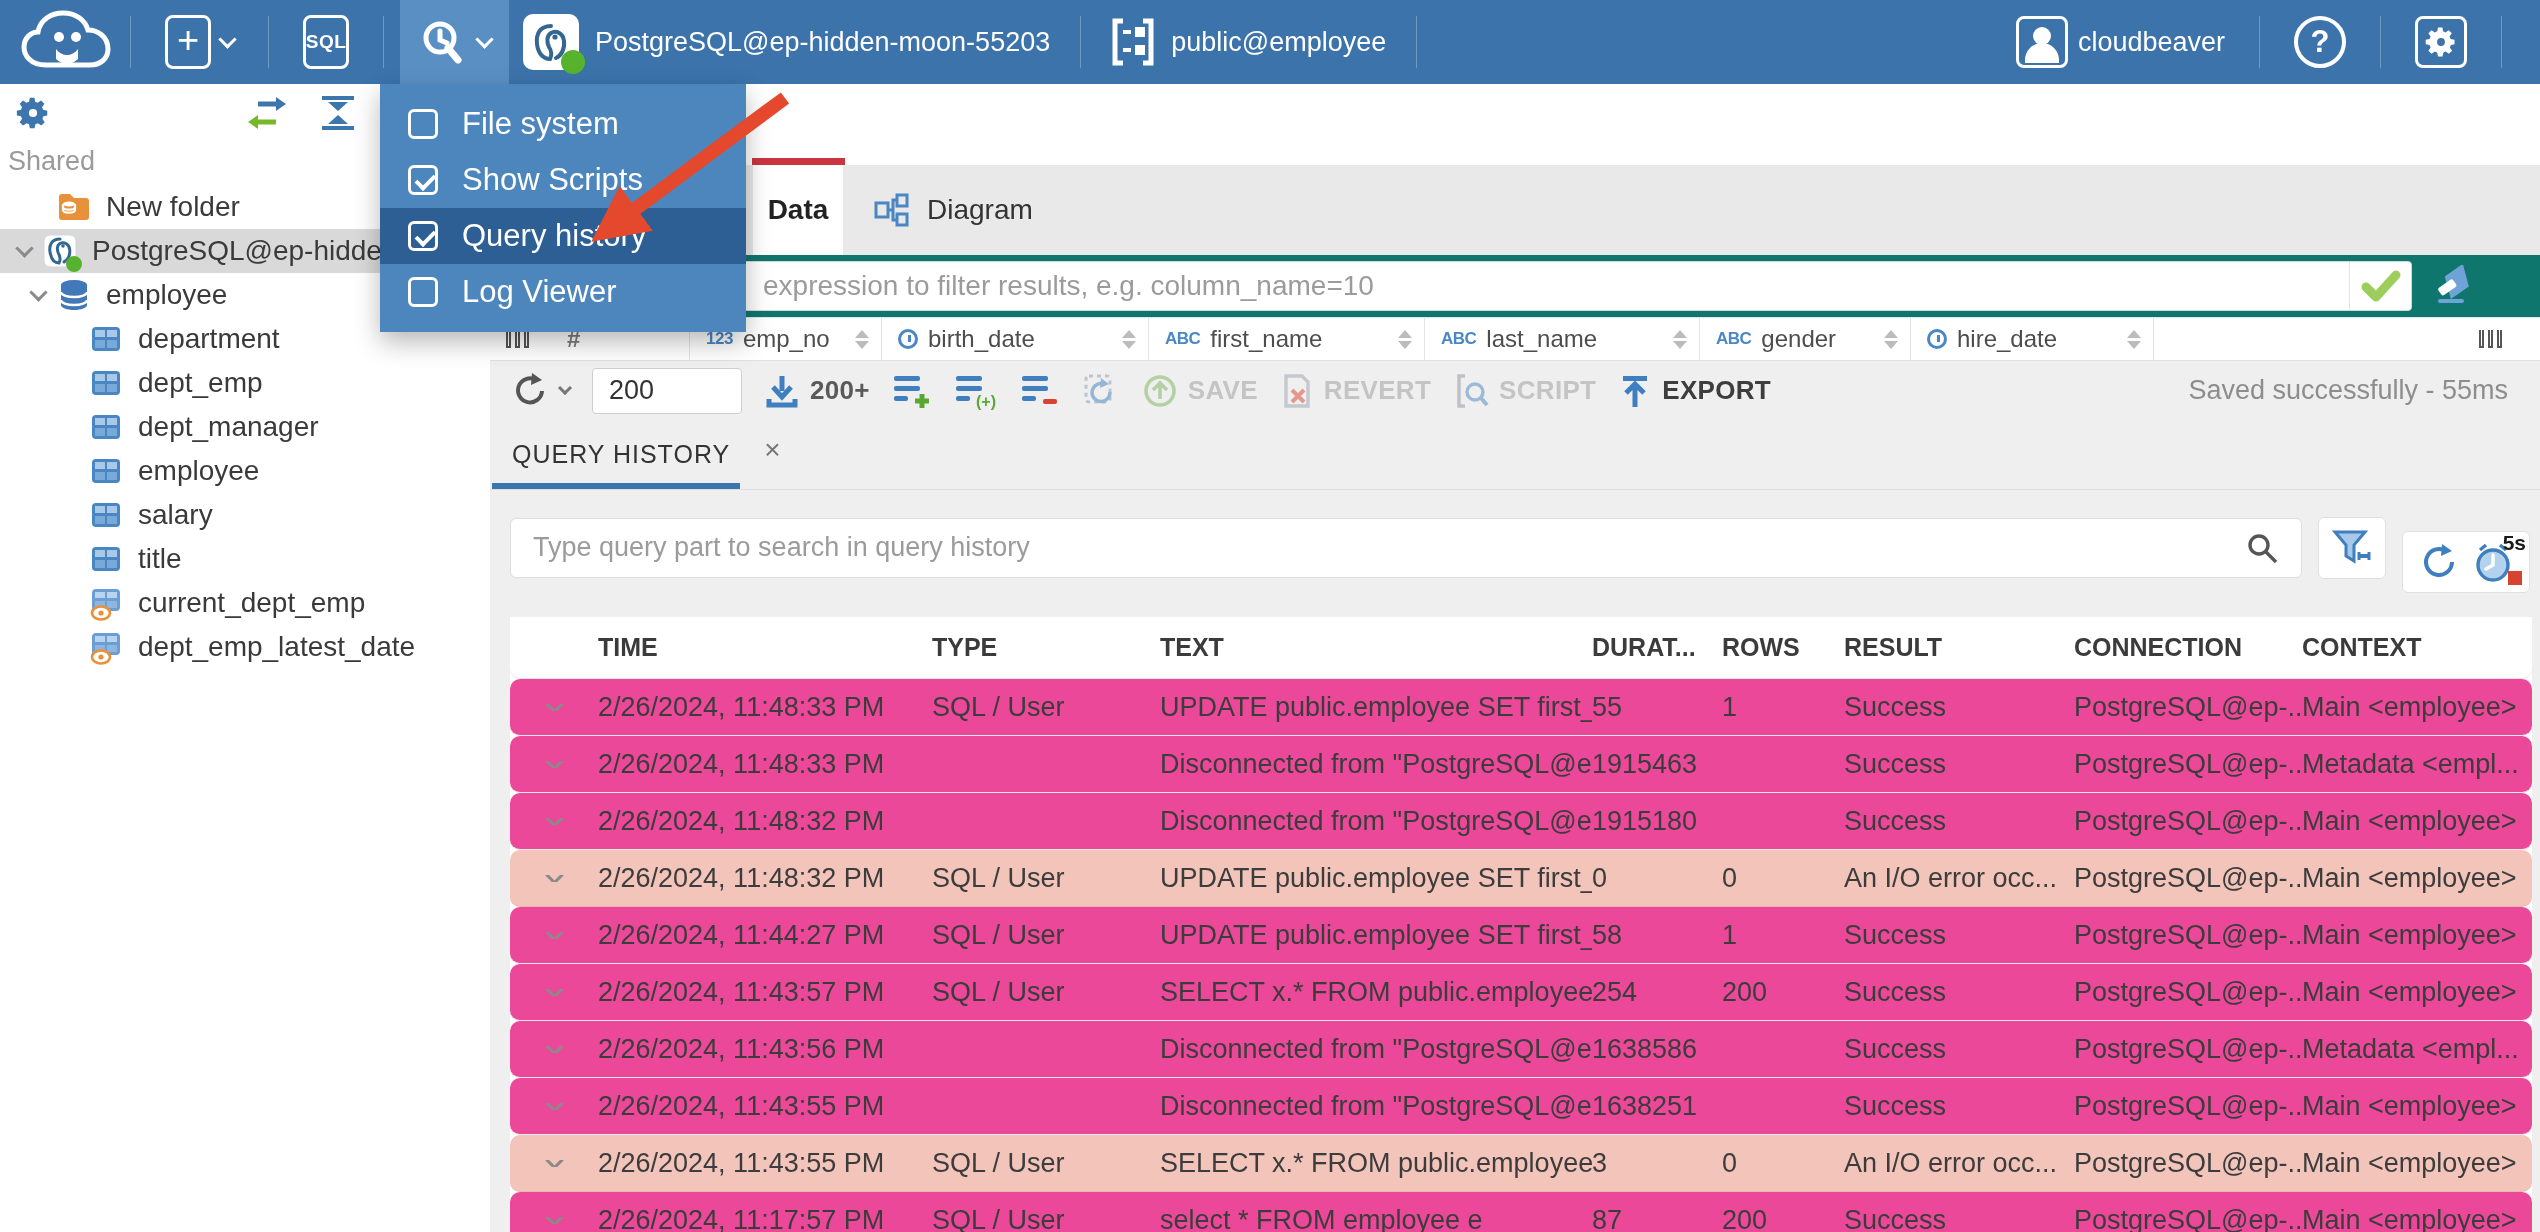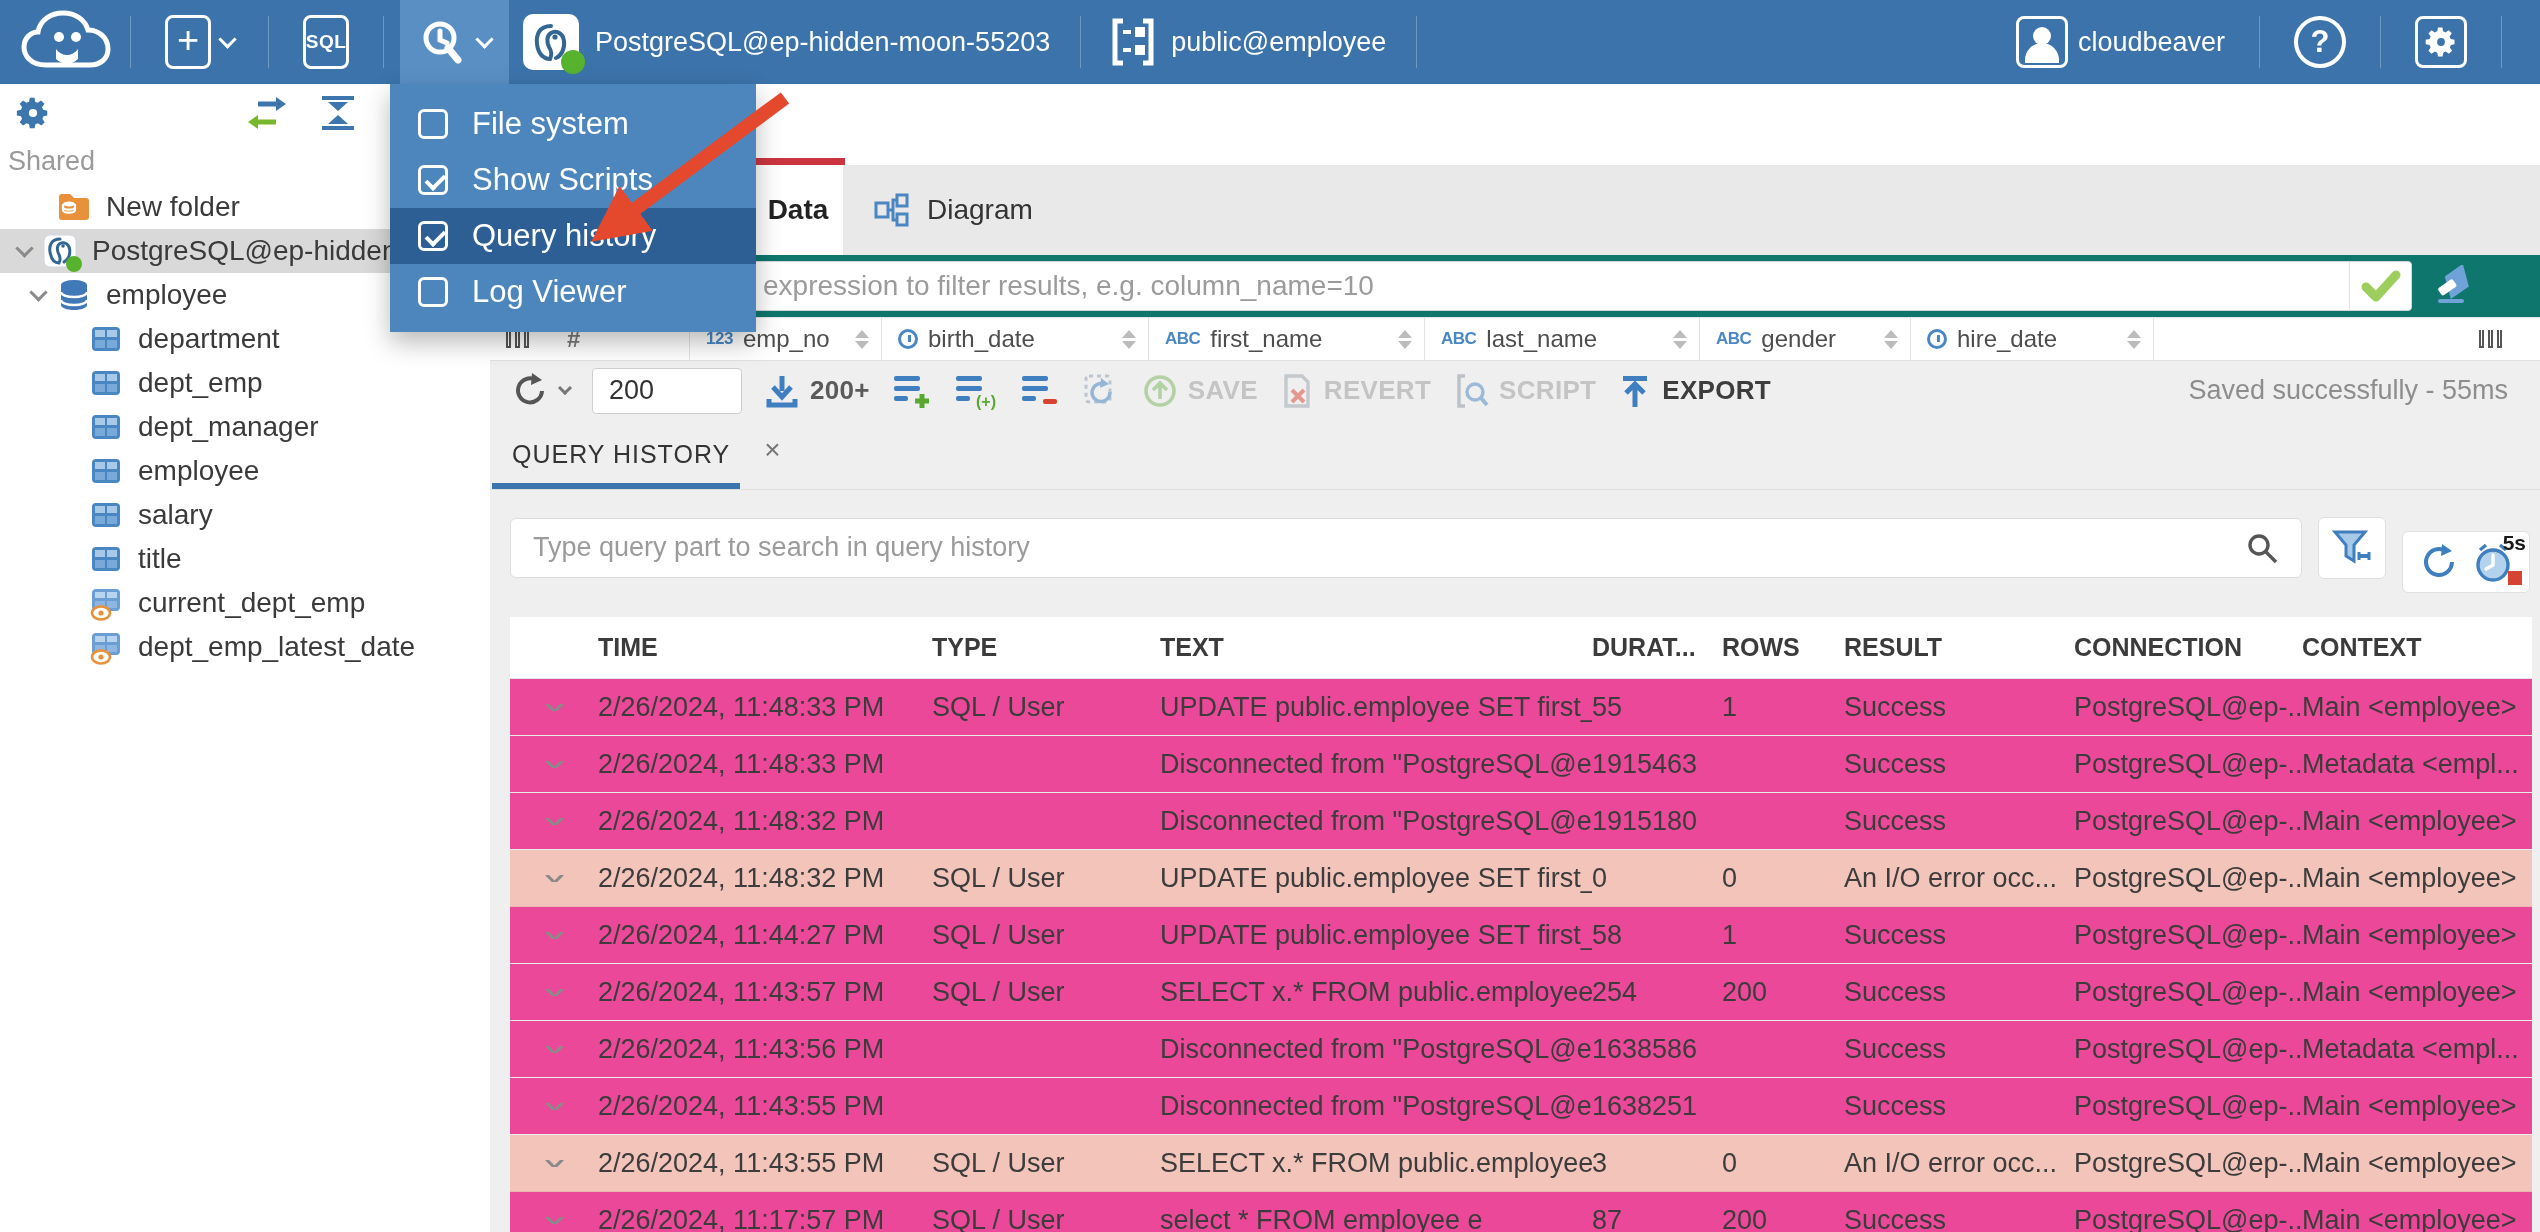--- a/index.html
+++ b/index.html
@@ -29,21 +29,21 @@
   .tb-right { margin-left:auto; display:flex; align-items:center; margin-right:22px; }
   .user-icon { width:52px; height:52px; border:3px solid #fff; border-radius:8px; position:relative; overflow:hidden; }
   .user-icon .head { position:absolute; width:18px; height:18px; border-radius:50%; background:#fff; left:14px; top:8px; }
   .user-icon .bodyp { position:absolute; width:34px; height:20px; border-radius:17px 17px 0 0; background:#fff; left:6px; bottom:2px; }
   .help-icon { width:52px; height:52px; border:4px solid #fff; border-radius:50%;
                display:flex; align-items:center; justify-content:center; font-size:31px; font-weight:700; }
   .gear-btn { width:52px; height:52px; border:3px solid #fff; border-radius:8px;
               display:flex; align-items:center; justify-content:center; }
 
   
-  .tools-menu { position:absolute; left:390px; top:84px; width:366px; background:#4d86bd;
+  .tools-menu { position:absolute; left:380px; top:84px; width:366px; background:#4d86bd;
                 padding:12px 0; z-index:50; box-shadow:0 10px 24px rgba(0,0,0,.28); }
   .menu-item { height:56px; display:flex; align-items:center; gap:24px; padding:0 28px;
                color:#fff; font-size:31px; }
   .menu-item.selected { background:#2d5f95; }
   .cbx { width:30px; height:30px; border:3px solid #fff; border-radius:6px; position:relative; flex:none; }
   .cbx.checked::after { content:""; position:absolute; left:5px; top:6px; width:15px; height:8px;
                         border-left:4px solid #fff; border-bottom:4px solid #fff; transform:rotate(-45deg); }
   .red-arrow { position:absolute; left:545px; top:88px; z-index:100; pointer-events:none; }
 
   
@@ -115,21 +115,21 @@
   .qh-iconbtn { height:62px; background:#fff; border:1px solid #e0e0e0; border-radius:6px;
                 display:flex; align-items:center; justify-content:center; flex:none; }
   .btn-funnel { width:68px; }
   .btn-refresh-group { width:128px; gap:10px;margin-top:29px; }
   .timer-wrap { position:relative; width:42px; height:42px; }
   .timer-5s { position:absolute; top:-10px; right:-12px; font-size:21px; font-weight:700; color:#1a1a1a; }
   .timer-stop { position:absolute; right:-8px; bottom:-2px; width:14px; height:14px; background:#d64330; }
 
   .qh-table { margin:12px 8px 0 20px; background:#fff; }
   .qh-grid { display:grid; grid-template-columns:88px 334px 228px 432px 130px 122px 230px 228px 1fr;
-             align-items:center; }
+             align-items:center;border-radius:10px; }
   .qh-head { height:62px; border-bottom:1px solid #e3e3e3; font-weight:700; font-size:25px; color:#3b3b3b; }
   .qh-row { height:57px; border-bottom:1px solid #ececec; font-size:27px; color:#3c3c3c; background:#ec4899; }
   .qh-row.error { background:#f2c4ba; border-bottom:1px solid #e9b7ad; }
   .cell { overflow:hidden; white-space:nowrap; text-overflow:clip; padding-right:18px; }
   .cell.chev { display:flex; justify-content:center; padding-right:0; }
 
   svg { display:block; }
 </style>
 </head>
 <body>

